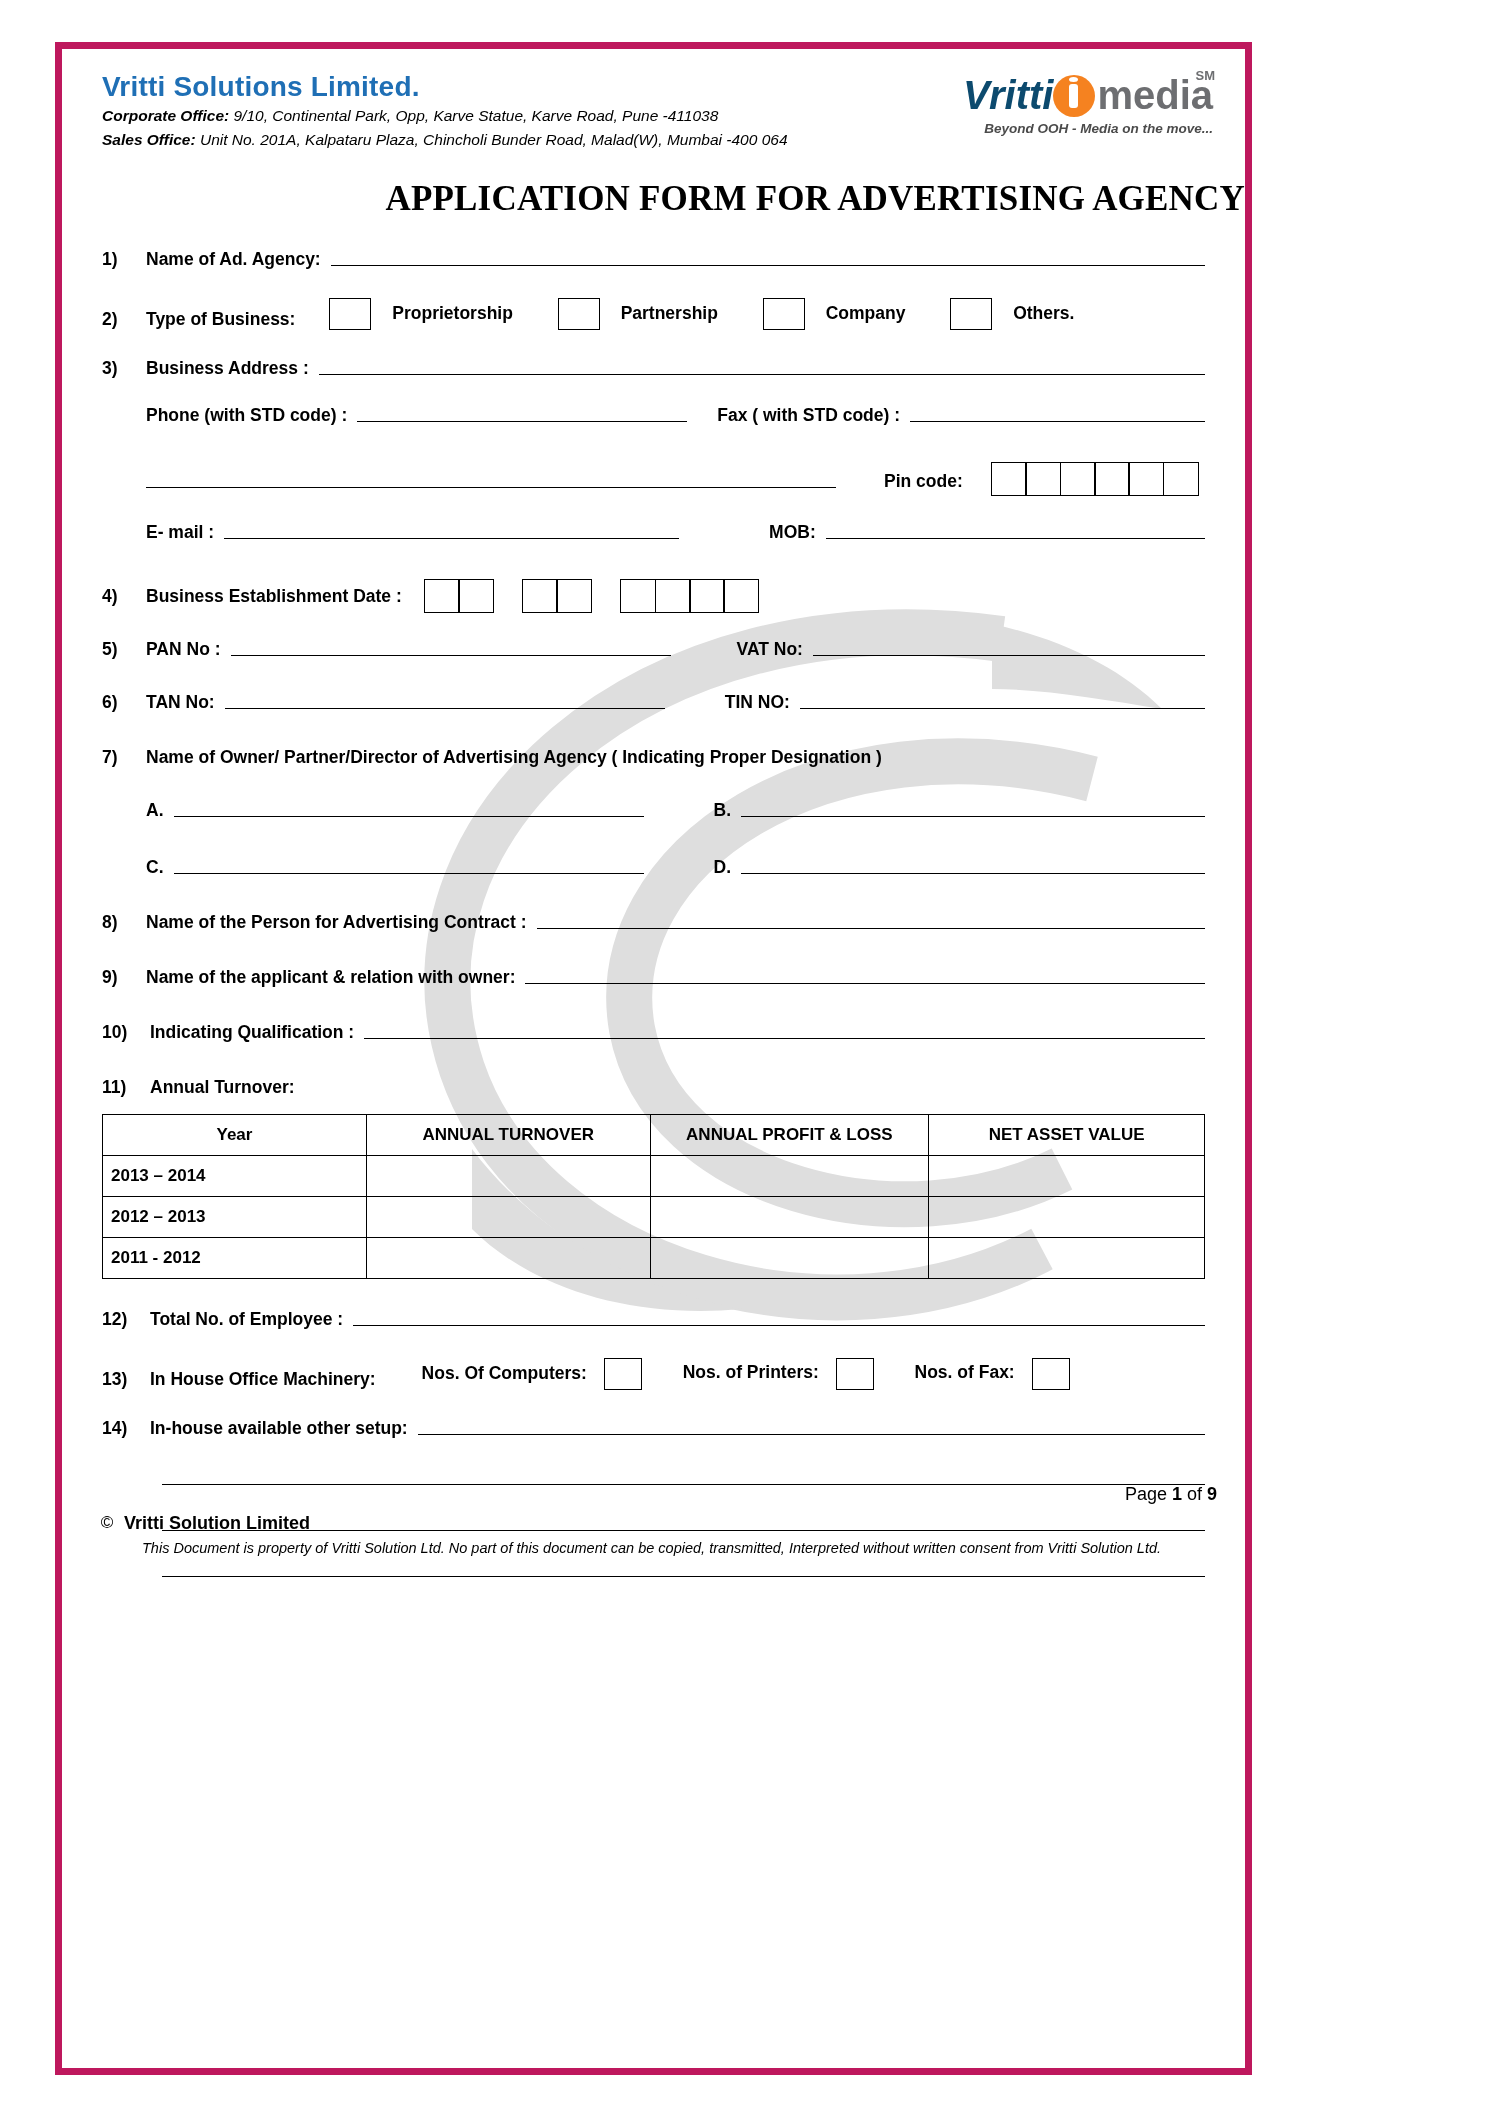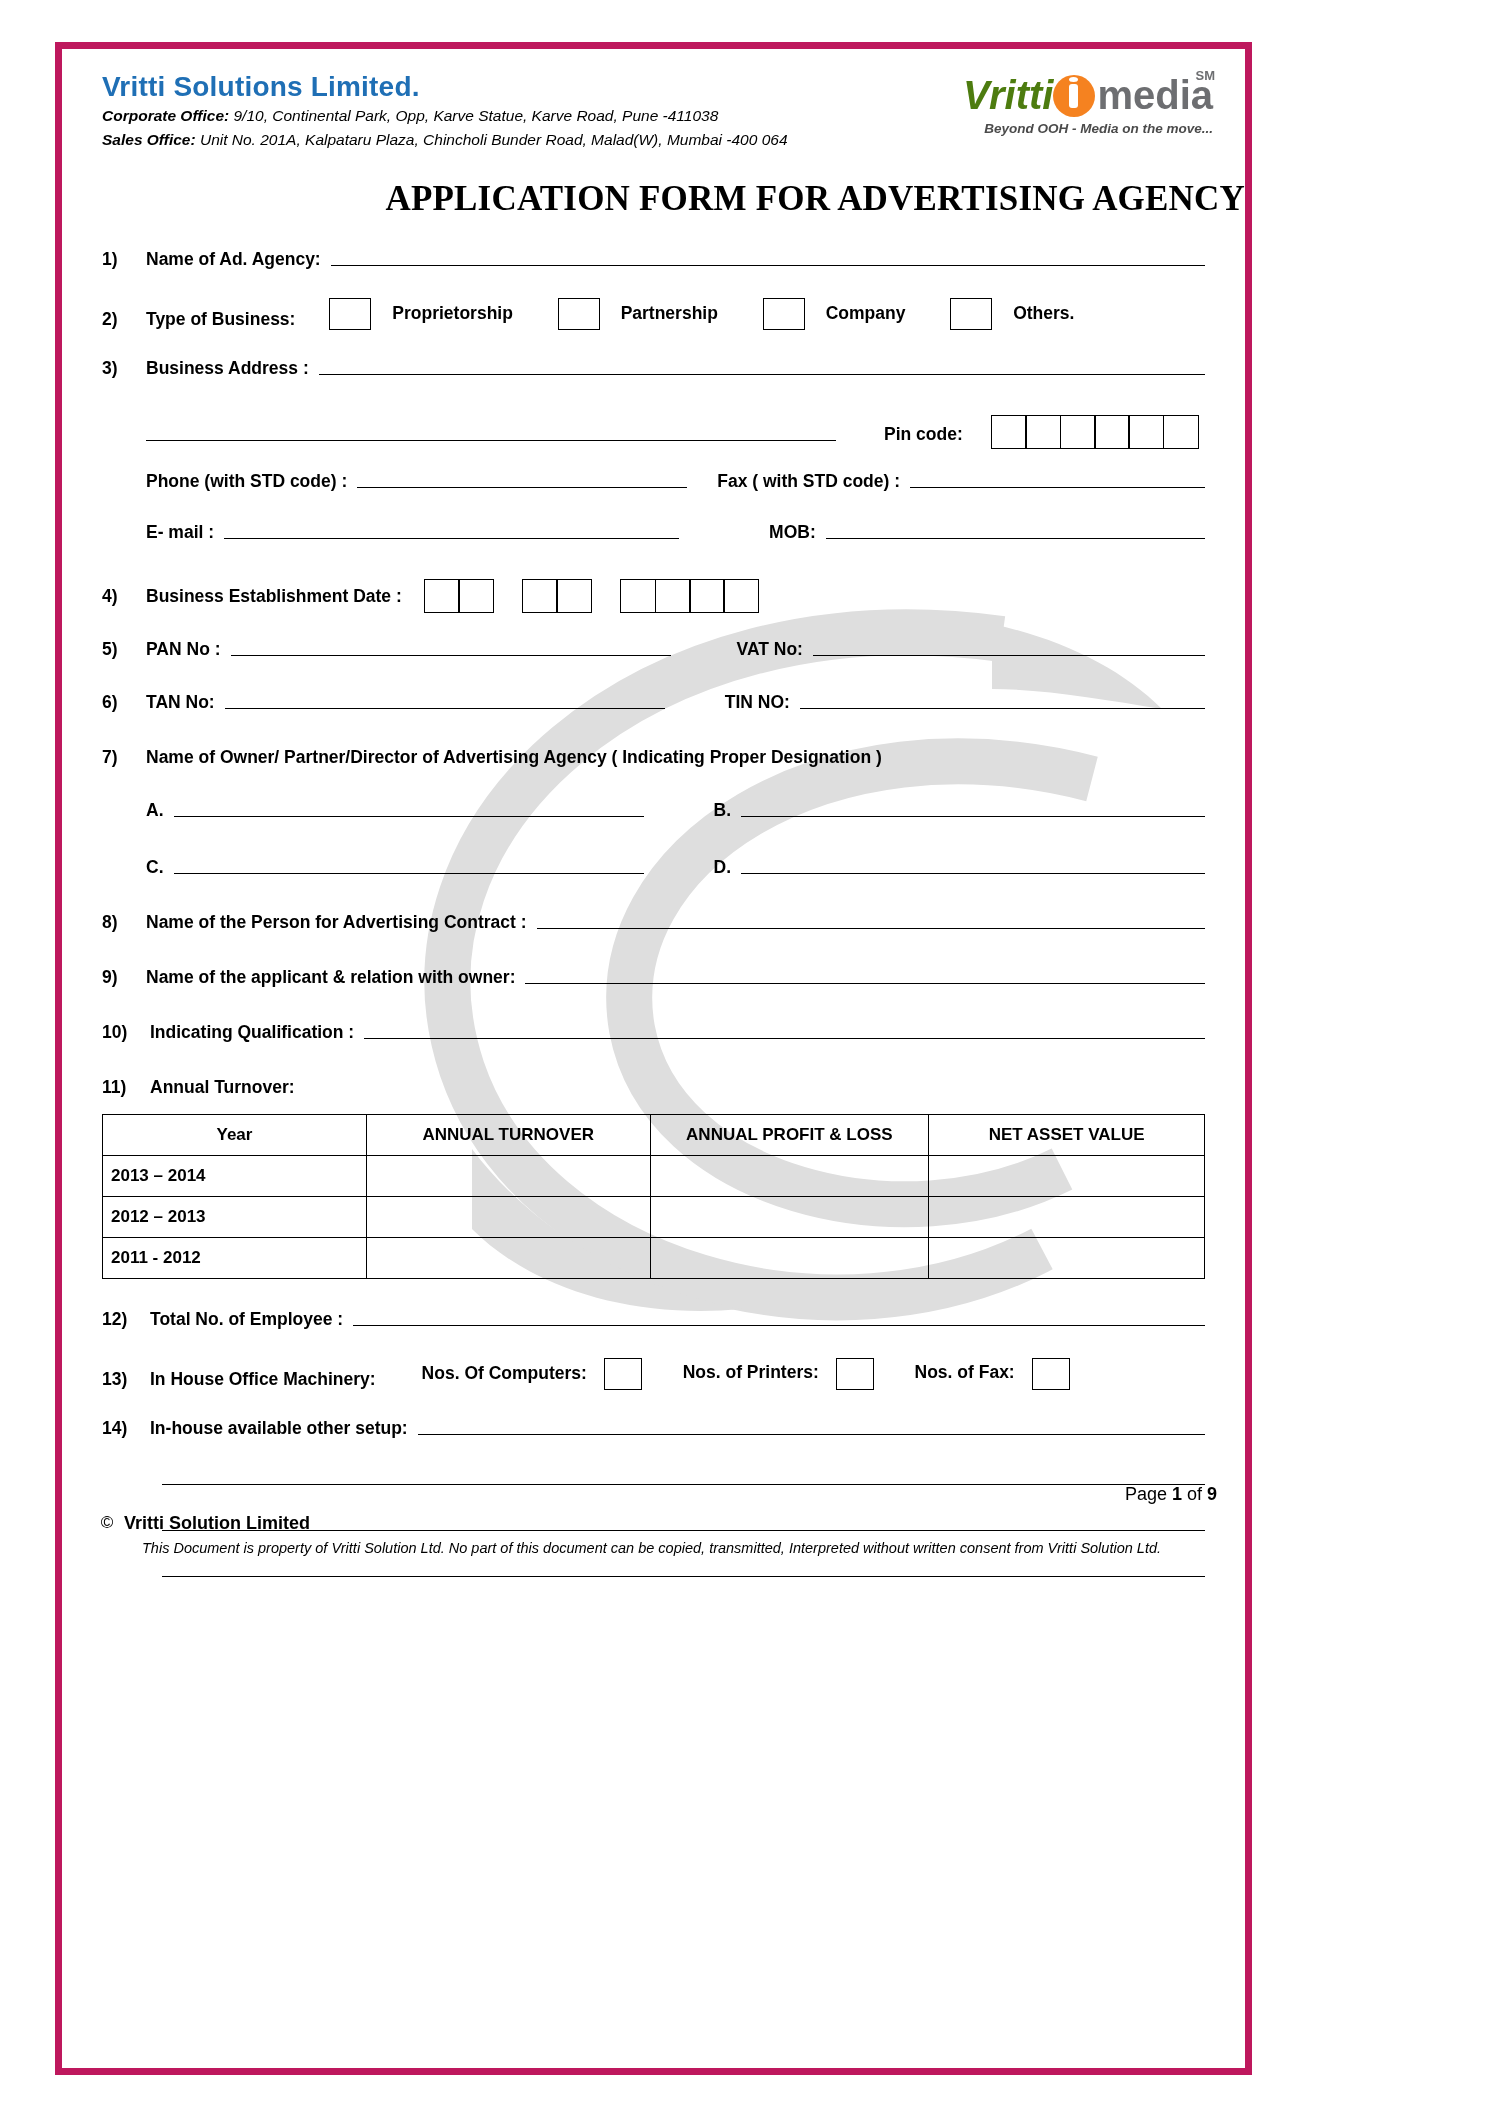--- a/index.html
+++ b/index.html
@@ -83,21 +83,21 @@
     text-align: right;
   }
   .logo-main {
     position: relative;
     font-size: 40px;
     font-weight: bold;
     line-height: 1;
     white-space: nowrap;
     color: #1F6FB5;
   }
-  .logo-main .vritti { color: #4d7c0f; font-style: italic; font-family: "Liberation Sans", sans-serif;}
+  .logo-main .vritti { color: #0c4a6e; font-style: italic; font-family: "Liberation Sans", sans-serif;}
   .logo-main .media { color: #6d6e71; font-family: "Liberation Sans", sans-serif;}
   .logo-ball {
     display: inline-block;
     width: 42px;
     height: 42px;
     border-radius: 50%;
     background: #F58220;
     position: relative;
     top: 8px;
     margin: 0 2px 0 0;
@@ -341,40 +341,40 @@
             <span class="opt">Others.</span>
           </span>
         </div>
 
         <div class="row" style="margin-top:28px;">
           <span class="num">3)</span>
           <span class="lbl">Business Address :</span>
           <span class="line"></span>
         </div>
 
+        <div class="row ind" style="margin-top:26px;">
+          <span class="lbl">Phone (with STD code) :</span>
+          <span class="line fixed" style="width:330px;"></span>
+          <span class="lbl" style="margin-left:30px;">Fax ( with STD code) :</span>
+          <span class="line"></span>
+        </div>
+
         <div class="row ind" style="margin-top:36px;">
           <span class="line fixed" style="width:690px;margin-left:0;"></span>
           <span class="lbl" style="margin-left:48px;">Pin code:</span>
           <span class="boxgroup" style="margin-left:28px;margin-bottom:-4px;">
             <span class="boxcell"></span>
             <span class="boxcell"></span>
             <span class="boxcell"></span>
             <span class="boxcell"></span>
             <span class="boxcell"></span>
             <span class="boxcell"></span>
           </span>
         </div>
 
-        <div class="row ind" style="margin-top:26px;">
-          <span class="lbl">Phone (with STD code) :</span>
-          <span class="line fixed" style="width:330px;"></span>
-          <span class="lbl" style="margin-left:30px;">Fax ( with STD code) :</span>
-          <span class="line"></span>
-        </div>
-
         <div class="row ind" style="margin-top:30px;">
           <span class="lbl">E- mail :</span>
           <span class="line fixed" style="width:455px;"></span>
           <span class="lbl" style="margin-left:90px;">MOB:</span>
           <span class="line"></span>
         </div>
 
         <div class="row" style="margin-top:36px;">
           <span class="num">4)</span>
           <span class="lbl">Business Establishment Date :</span>

